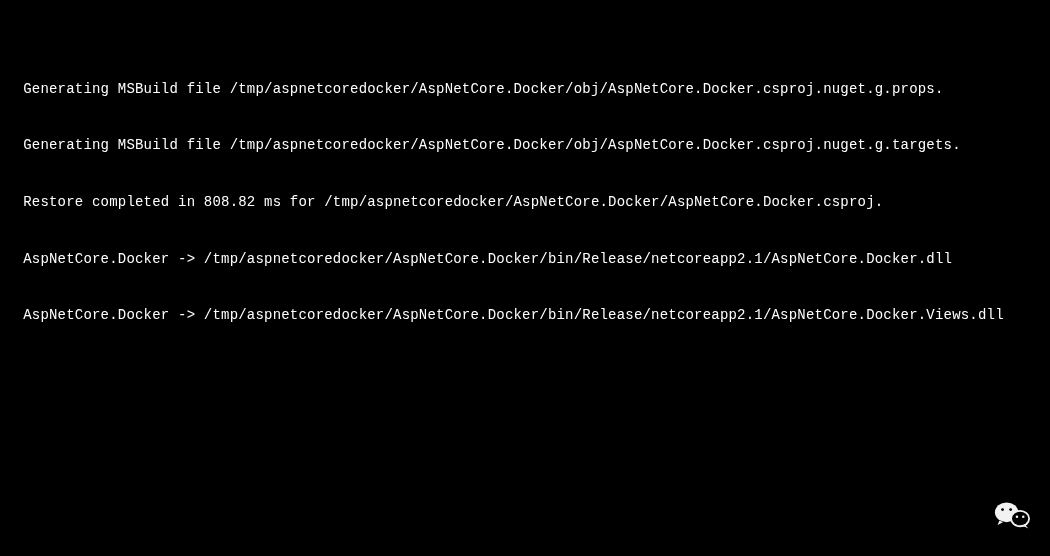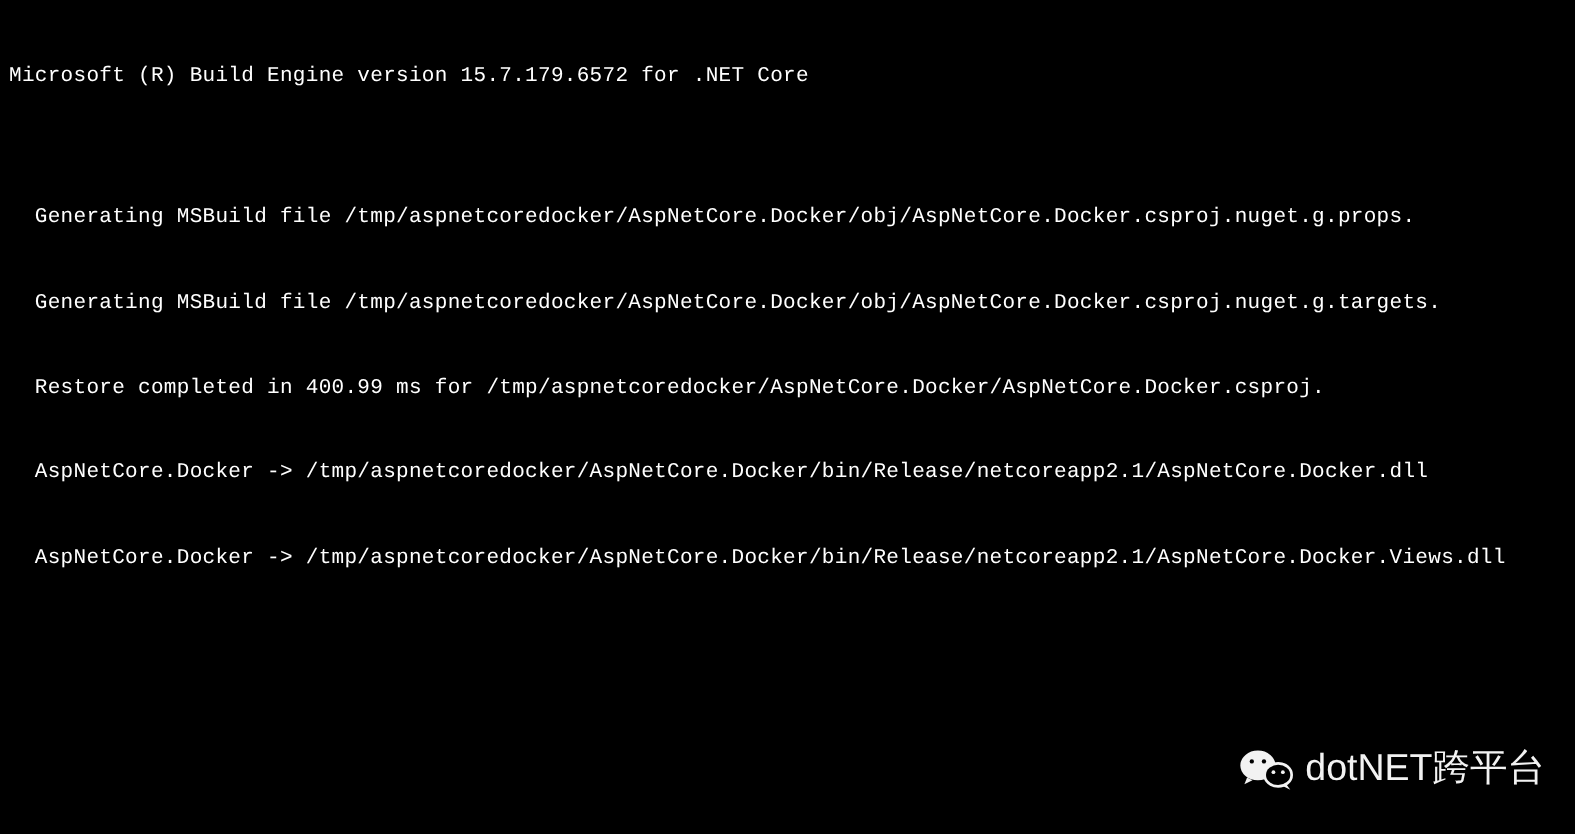--- a/index.html
+++ b/index.html
@@ -49,25 +49,24 @@
       font-family: Arial, 'Microsoft YaHei', sans-serif;
       font-size: 25px;
       font-weight: 500;
       white-space: nowrap;
     }
   </style>
 </head>
 <body>
 
 <div class="terminal-output">
-  <span class="line">Microsoft (R) Build Engine version 15.7.179.6572 for .NET Core</span>
   <span class="line"></span>
   <span class="line">  Generating MSBuild file /tmp/aspnetcoredocker/AspNetCore.Docker/obj/AspNetCore.Docker.csproj.nuget.g.props.</span>
   <span class="line">  Generating MSBuild file /tmp/aspnetcoredocker/AspNetCore.Docker/obj/AspNetCore.Docker.csproj.nuget.g.targets.</span>
-  <span class="line">  Restore completed in 400.99 ms for /tmp/aspnetcoredocker/AspNetCore.Docker/AspNetCore.Docker.csproj.</span>
+  <span class="line">  Restore completed in 808.82 ms for /tmp/aspnetcoredocker/AspNetCore.Docker/AspNetCore.Docker.csproj.</span>
   <span class="line">  AspNetCore.Docker -&gt; /tmp/aspnetcoredocker/AspNetCore.Docker/bin/Release/netcoreapp2.1/AspNetCore.Docker.dll</span>
   <span class="line">  AspNetCore.Docker -&gt; /tmp/aspnetcoredocker/AspNetCore.Docker/bin/Release/netcoreapp2.1/AspNetCore.Docker.Views.dll</span>
   
   
   
   
   
   
   
   
@@ -92,14 +91,13 @@
       <ellipse cx="29" cy="20" rx="11" ry="9.5" fill="#ffffff"></ellipse>
       <ellipse cx="29" cy="20" rx="9" ry="7.5" fill="#000000"></ellipse>
       <circle cx="25.5" cy="18" r="1.4" fill="#ffffff"></circle>
       <circle cx="32.5" cy="18" r="1.4" fill="#ffffff"></circle>
       <circle cx="9.5" cy="10" r="1.6" fill="#000000"></circle>
       <circle cx="18.5" cy="10" r="1.6" fill="#000000"></circle>
       <path d="M 6 22 L 4 27 L 10 24 Z" fill="#ffffff"></path>
       <path d="M 35 27 L 38 31 L 32 28 Z" fill="#ffffff"></path>
     </svg>
   </span>
-  <span class="watermark-text">dotNET跨平台</span>
 </div>
 
 </body></html>

